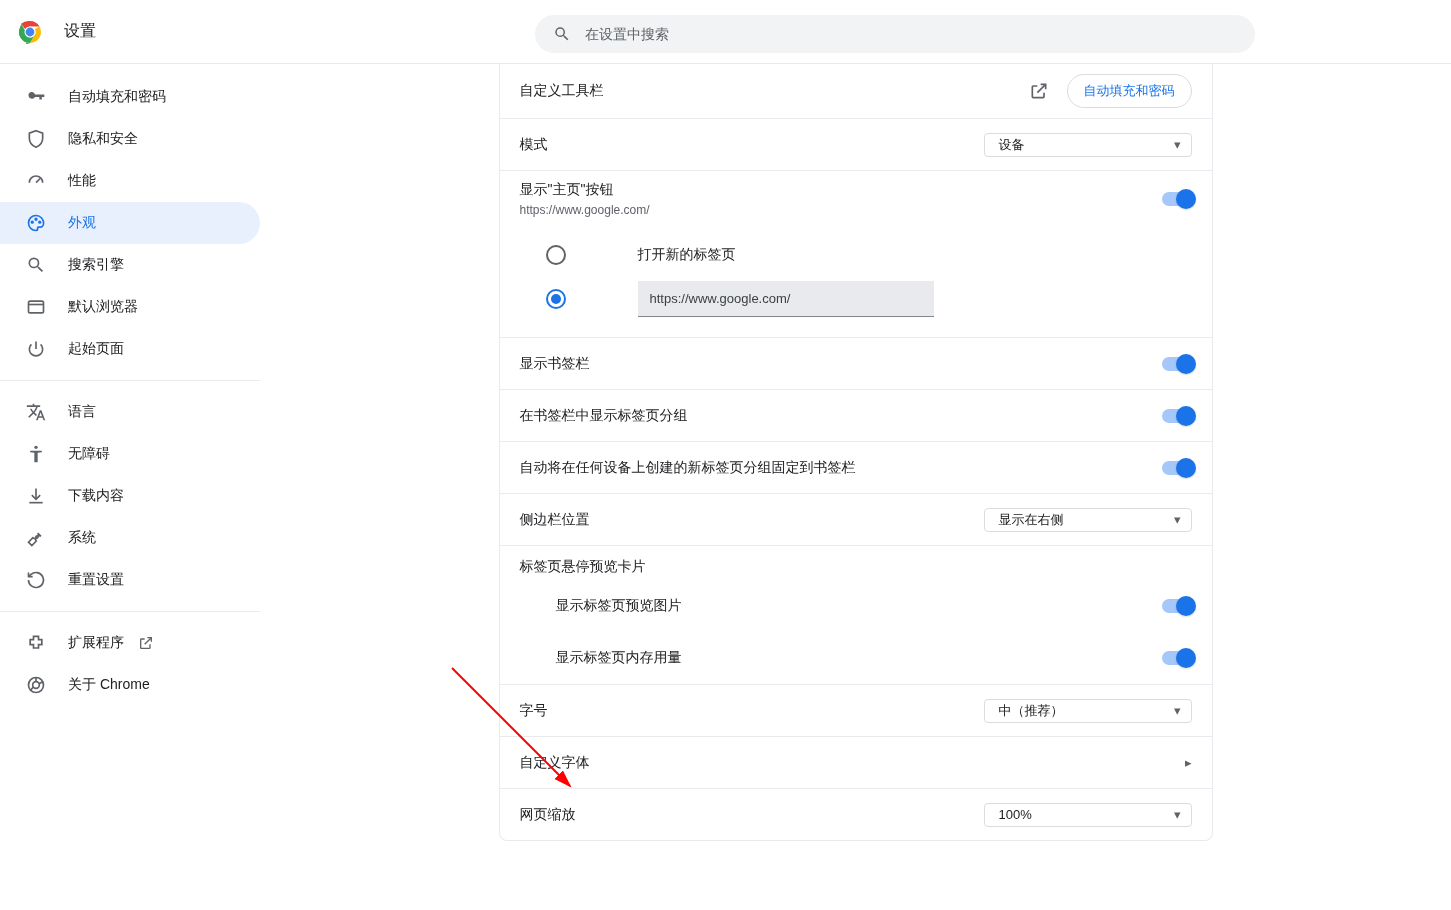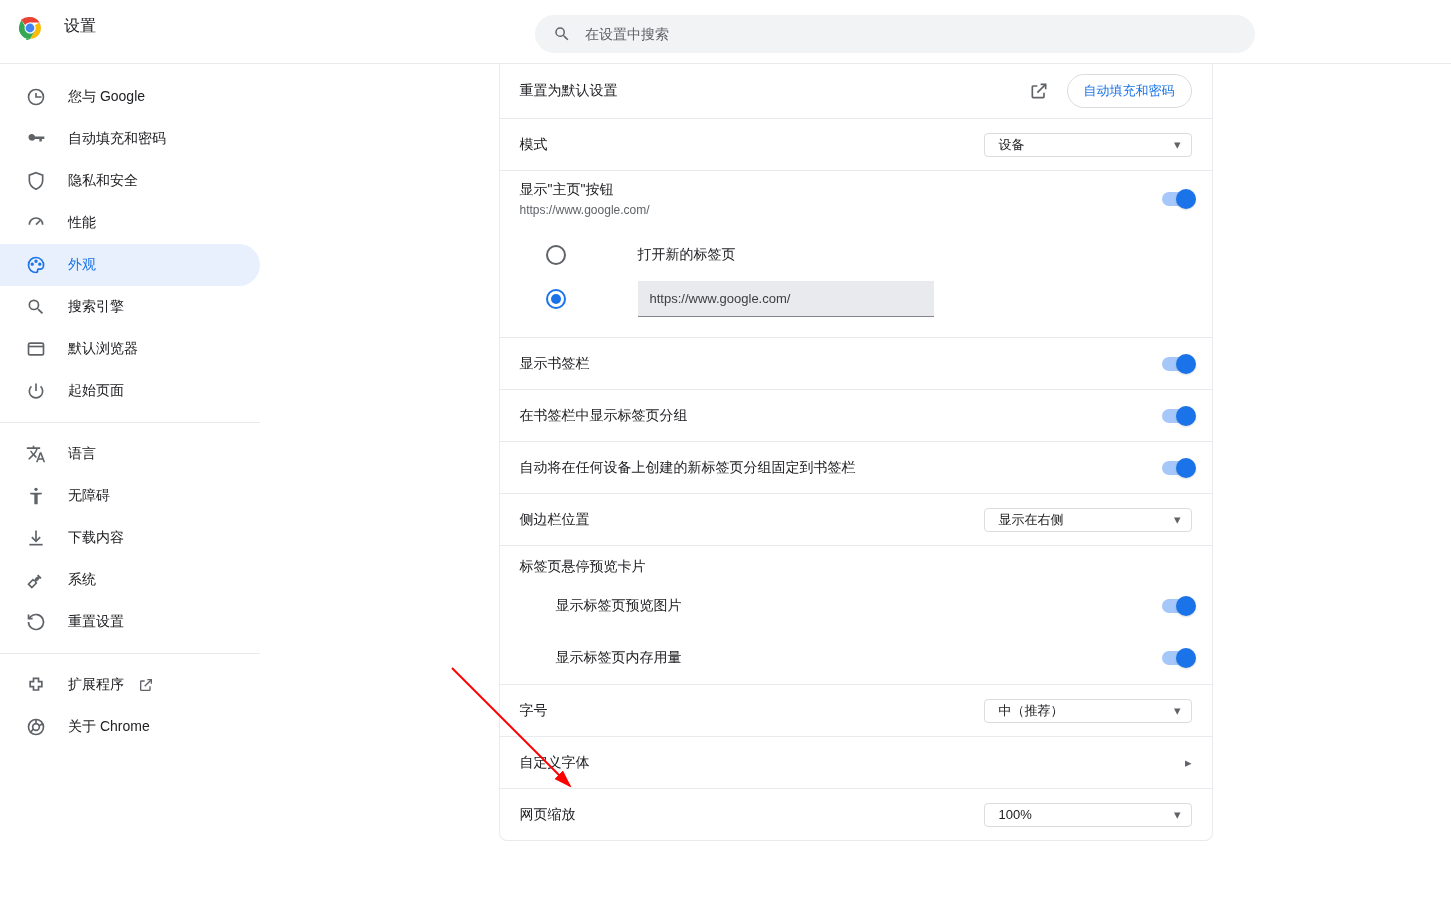--- a/index.html
+++ b/index.html
@@ -1,19 +1,19 @@
 <!DOCTYPE html>
 <html><head>
   <meta charset="utf-8">
   <style>
     * { box-sizing: border-box; margin: 0; padding: 0; }
     body { font-family: "Microsoft YaHei", Arial, sans-serif; font-size: 13px; color: #202124; background: #fff; overflow: hidden; }
     
     
-    .header { display: flex; align-items: flex-start; height: 64px; border-bottom: 1px solid #e8eaed; padding: 16px 18px; position: relative; }
+    .header { display: flex; align-items: center; height: 64px; border-bottom: 1px solid #e8eaed; padding: 16px 18px; position: relative; }
     .chrome-logo { width: 24px; height: 24px; margin-right: 22px; }
     .title { font-size: 16px; color: #202124; }
     .search-wrap { position: absolute; left: 535px; top: 15px; width: 720px; }
     .search-box { display: flex; align-items: center; background: #f1f3f4; border-radius: 40px; height: 38px; padding: 0 18px; }
     .search-box input { border: none; background: transparent; outline: none; font-size: 14px; margin-left: 14px; flex: 1; color: #5f6368; }
     .search-box input::placeholder { color: #5f6368; }
     
     
     .layout { display: flex; height: calc(100vh - 64px); }
     
@@ -89,29 +89,20 @@
       <input type="text" placeholder="在设置中搜索" style="">
     </div>
   </div>
 </div>
 
 <div class="layout">
   <div class="sidebar">
 
     <div class="side-item">
       <span class="side-icon">
-          <svg width="20" height="20" viewBox="0 0 24 24" fill="none" stroke="currentColor" stroke-width="2">
-            <circle cx="12" cy="12" r="9"></circle>
-            <path d="M12 8v4h6" stroke-linecap="round"></path>
-          </svg>
-        </span>
-      <span>您与 Google</span>
-    </div>
-    <div class="side-item">
-      <span class="side-icon">
           <svg width="20" height="20" viewBox="0 0 24 24" fill="currentColor">
             <path d="M7 14a4 4 0 1 1 3.87-5H22v3h-3v3h-3v-3h-5.13A4 4 0 0 1 7 14z"></path>
           </svg>
         </span>
       <span>自动填充和密码</span>
     </div>
     <div class="side-item">
       <span class="side-icon">
           <svg width="20" height="20" viewBox="0 0 24 24" fill="none" stroke="currentColor" stroke-width="2">
             <path d="M12 2l8 3v6c0 5-3.5 9-8 11-4.5-2-8-6-8-11V5l8-3z"></path>
@@ -239,21 +230,21 @@
       <span>关于 Chrome</span>
     </div>
   </div>
 
   <div class="main">
     <div class="panel">
       <div class="card">
 
         <div class="row">
           <div class="label-block">
-              <div class="label-title">重置为默认设置</div>
+              <div class="label-title">自定义工具栏</div>
             </div>
           <div class="ctrl">
             <span class="icon-btn">
                 <svg width="20" height="20" viewBox="0 0 24 24" fill="none" stroke="currentColor" stroke-width="2">
                   <path d="M14 4h6v6"></path>
                   <path d="M20 4L10 14"></path>
                   <path d="M18 14v5a1 1 0 0 1-1 1H5a1 1 0 0 1-1-1V7a1 1 0 0 1 1-1h5"></path>
                 </svg>
               </span>
             <button class="btn-outline">自动填充和密码</button>

